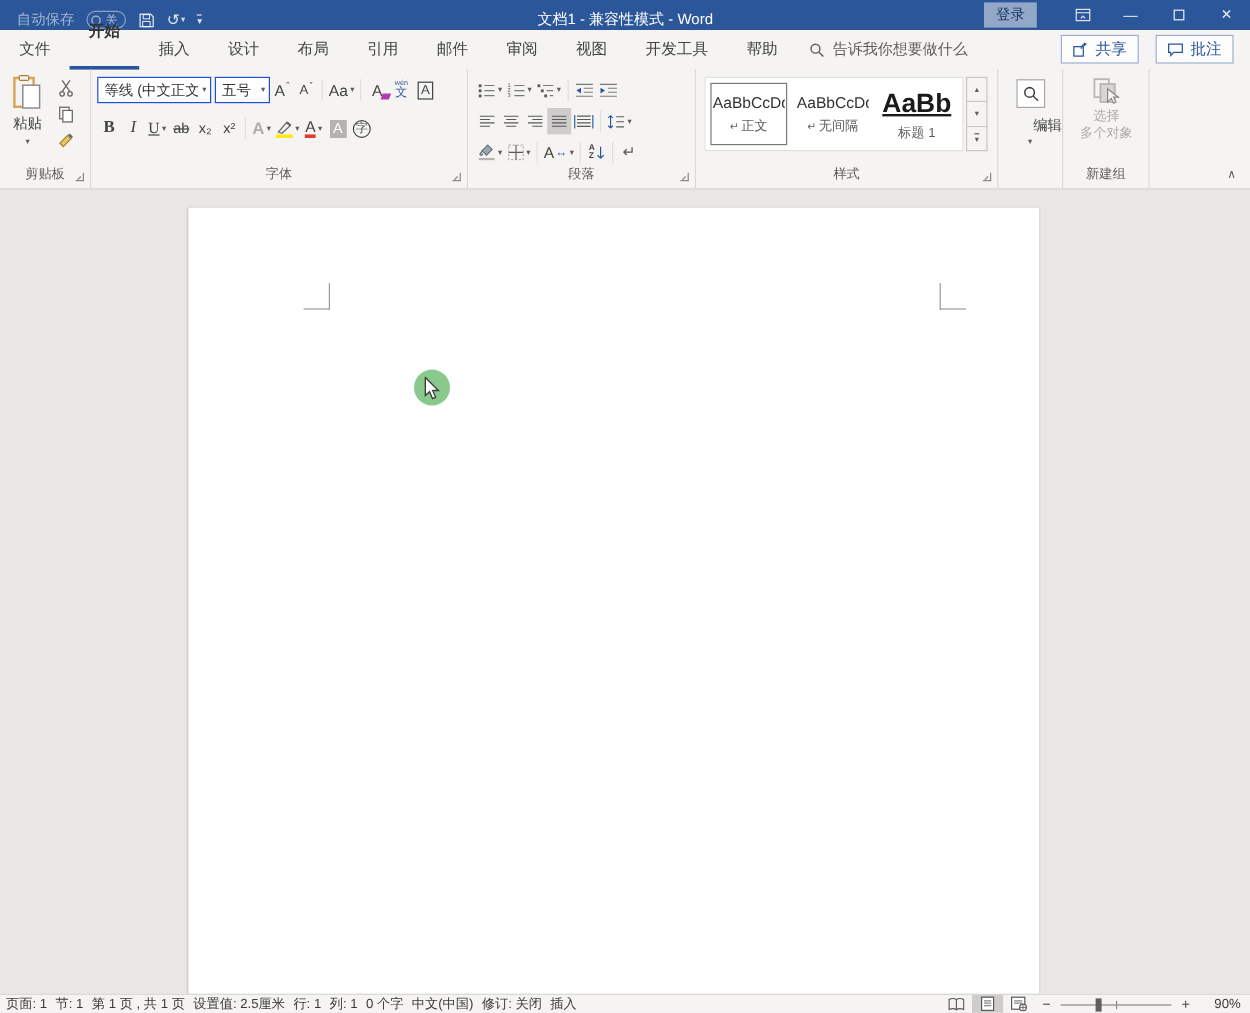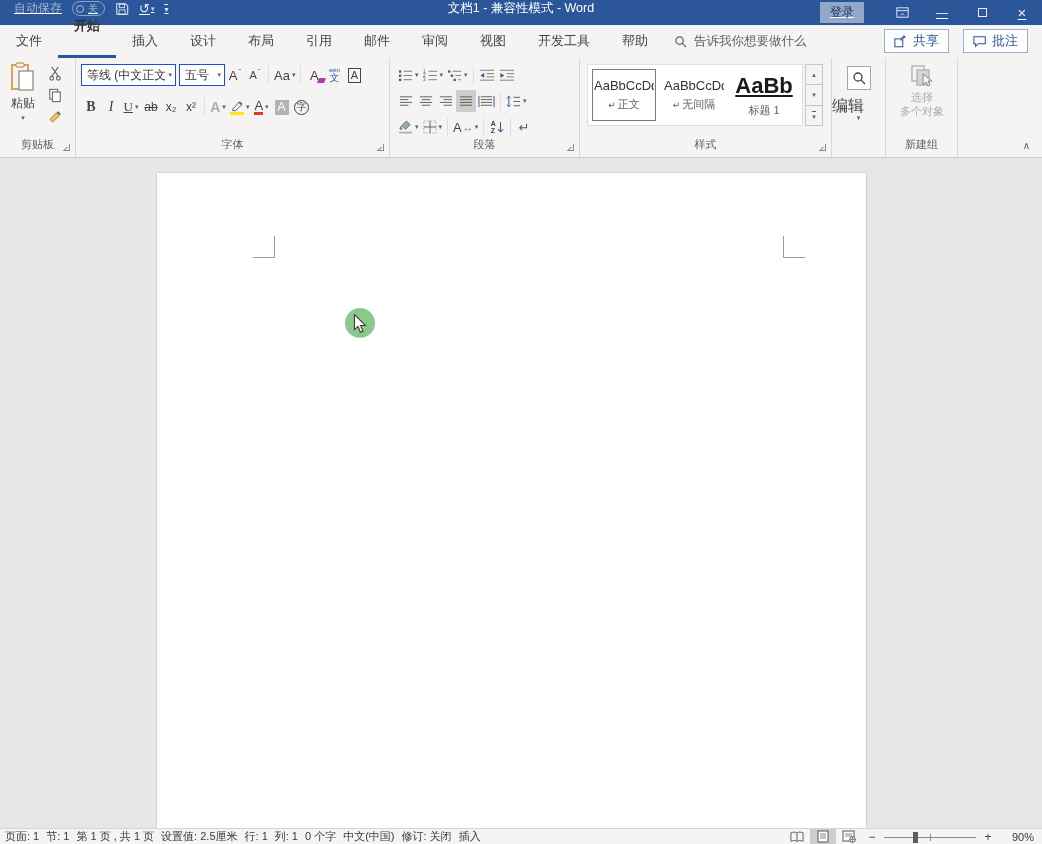--- a/index.html
+++ b/index.html
@@ -1,21 +1,21 @@
 <!DOCTYPE html>
 <html><head>
 <meta charset="utf-8">
 <style>
   * { margin:0; padding:0; box-sizing:border-box; }
   html,body { width:1042px; height:844px; overflow:hidden; }
   body { font-family:"Liberation Sans","DejaVu Sans",sans-serif; font-size:12px; color:#444; background:#e8e7e6; }
   .app { position:relative; width:1042px; height:844px; display:flex; flex-direction:column; }
 
   
-  .titlebar { height:25px; background:#2b579a; display:flex; align-items:flex-start; color:#fff; flex:0 0 auto; position:relative;text-decoration:underline; }
+  .titlebar { height:25px; background:#2b579a; display:flex; align-items:flex-end; color:#fff; flex:0 0 auto; position:relative; }
   .tb-left { display:flex; align-items:center; gap:10px; padding-left:14px; }
   .autosave-label { color:rgba(255,255,255,.55); font-size:12px; }
   .autosave-toggle { display:flex; align-items:center; gap:4px; border:1px solid rgba(255,255,255,.45); border-radius:8px; height:15px; padding:0 6px 0 3px; color:rgba(255,255,255,.6); font-size:10px; }
   .autosave-knob { width:8px; height:8px; border:1px solid rgba(255,255,255,.6); border-radius:50%; display:inline-block; }
   .qat-btn { color:rgba(255,255,255,.85); font-size:13px; line-height:1; display:flex; align-items:center; gap:1px; cursor:default; }
   .qat-caret { font-size:7px; color:rgba(255,255,255,.8); }
   .qat-custom { border-top:1px solid rgba(255,255,255,.85); font-size:8px; padding-top:1px; color:rgba(255,255,255,.85); }
   .tb-title { position:absolute; left:0; right:0; text-align:center; font-size:12.5px; color:#fff; pointer-events:none; }
   .tb-right { margin-left:auto; display:flex; align-items:center; height:100%; }
   .signin-btn { background:#93a7c9; color:#16355f; font-size:12px; padding:2px 10px; margin-right:18px; }
@@ -92,21 +92,21 @@
   .style-name { font-size:11px; color:#605e5c; margin-top:4px; white-space:nowrap; }
   .style-name .pmark { font-size:9px; margin-right:2px; }
   .gal-scroll { position:absolute; right:8px; top:6px; width:18px; height:62px; display:flex; flex-direction:column; }
   .gal-sbtn { flex:1; border:1px solid #c8c6c4; border-top:none; background:#f5f4f3; display:flex; align-items:center; justify-content:center; font-size:7px; color:#605e5c; }
   .gal-sbtn:first-child { border-top:1px solid #c8c6c4; }
   .more-bar { border-top:1px solid #605e5c; padding-top:1px; font-size:7px; line-height:1; }
 
   
   .grp-edit { width:54px; }
   .edit-btn { position:absolute; left:15px; top:8px; width:24px; height:24px; background:#fff; border:1px solid #a8a6a4; display:flex; align-items:center; justify-content:center; }
-  .edit-label { position:absolute; top:38px; left:0; right:0; text-align:left; font-size:16px; color:#444;font-family:Liberation Serif, serif; }
+  .edit-label { position:absolute; top:38px; left:0; right:0; text-align:right; font-size:12px; color:#444;font-family:Liberation Serif, serif; }
   .edit-caret { position:absolute; top:56px; left:0; right:0; text-align:center; font-size:7px; color:#605e5c; }
 
   
   .grp-new { width:72px; }
   .sel-obj-btn { position:absolute; left:8px; top:6px; width:56px; display:flex; flex-direction:column; align-items:center; color:#b0aeac; }
   .sel-obj-btn .lbl { font-size:11px; line-height:1.3; color:#aeacaa; text-align:center; }
 
   .ribbon-tail { flex:1; position:relative; border-right:none; }
   .collapse-chevron { position:absolute; right:12px; bottom:6px; font-size:10px; color:#605e5c; }
 

